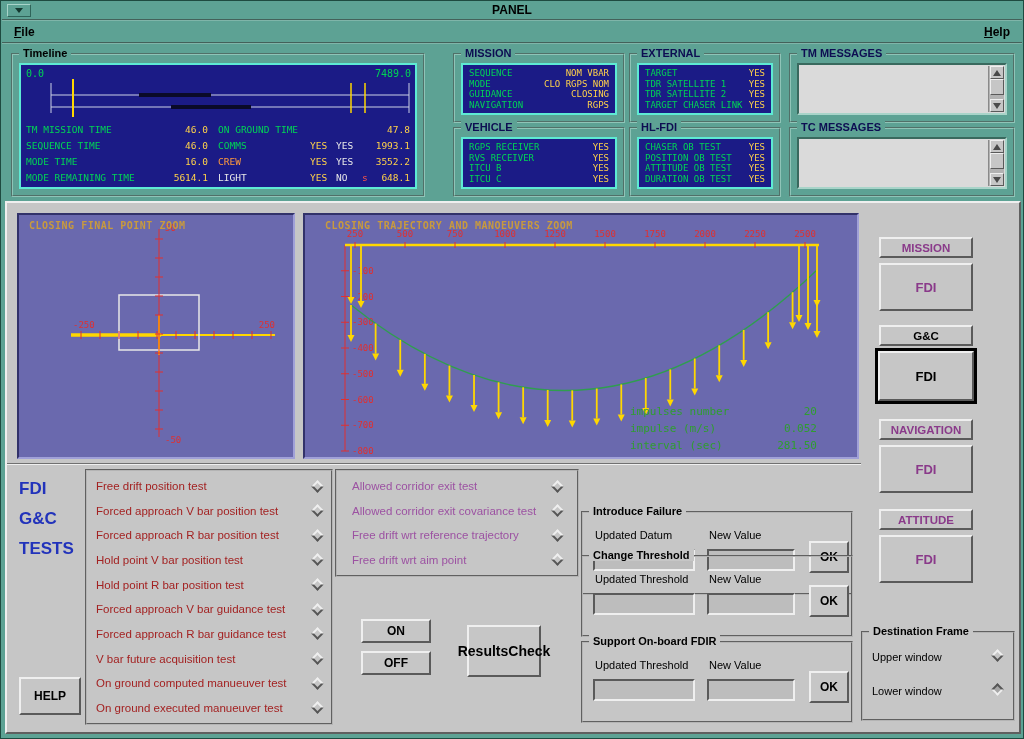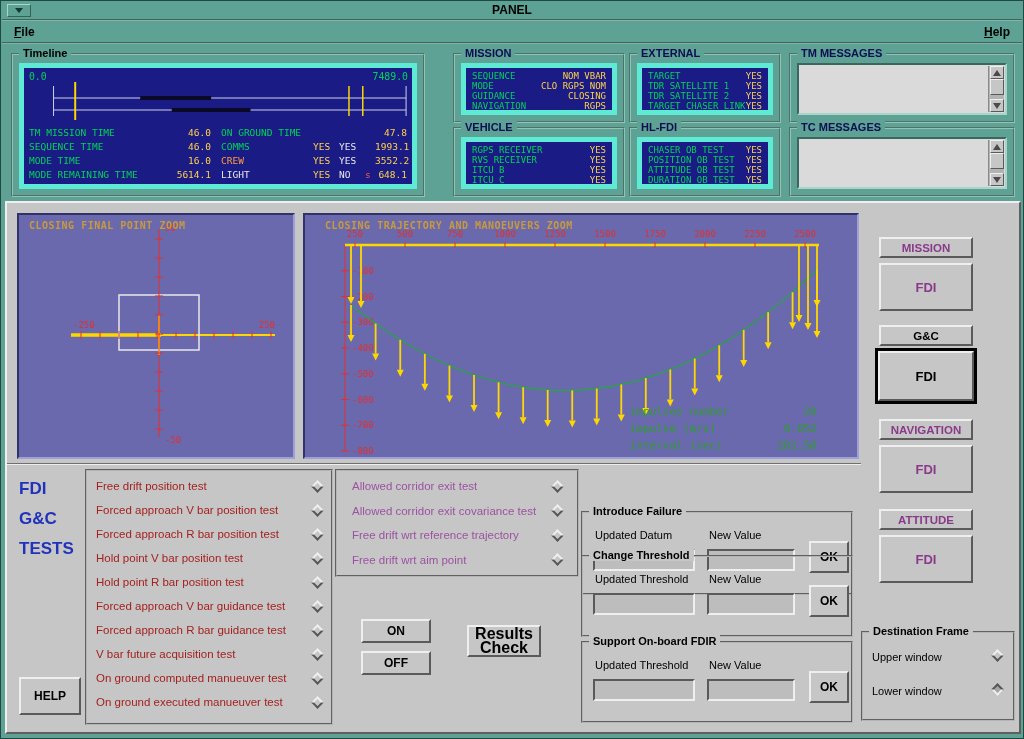--- a/index.html
+++ b/index.html
@@ -27,21 +27,21 @@
   
   .tealgroup { position:absolute; border:2px groove #8fc4b7; }
   .graygroup { position:absolute; border:2px groove #b4b4b4; }
   .grouptitle { position:absolute; top:-8px; left:6px; padding:0 4px; font-size:11px; font-weight:bold;
                 line-height:12px; white-space:nowrap; }
   .grouptitle.teal { background:#5da294; color:#0d0d52; }
   .grouptitle.tealblack { background:#5da294; color:#000; }
   .grouptitle.gray { background:#c6c6c6; color:#000; }
 
   
-  .navy { position:absolute; background:#1b1b86; border:5px solid #5eead4; }
+  .navy { position:absolute; background:#1b1b86; border:2px solid #5eead4; }
   .tl-navy { left:6px; top:8px; right:6px; bottom:6px; }
   .tl-svg { display:block; width:100%; height:56px; }
   .tl-txt { fill:#00d455; font-family:"DejaVu Sans Mono",monospace; font-size:10px; }
   .tl-rows { position:absolute; left:5px; right:5px; top:57px; bottom:2px; display:flex;
              flex-direction:column; justify-content:space-around;
              font-family:"DejaVu Sans Mono",monospace; font-size:9.5px; }
   .tl-row { display:flex; align-items:flex-end; white-space:pre; }
   .tl-row span { flex-shrink:0; }
   .tl-row .c1 { width:140px; } .tl-row .c2 { width:42px; text-align:right; margin-right:10px; }
   .tl-row .c3 { width:92px; } .tl-row .c4 { width:26px; } .tl-row .c5 { width:26px; }
@@ -99,35 +99,35 @@
   .fdi-btn-wrap.selected { left:0; top:23px; width:102px; height:56px; border:3px solid #000; }
   .fdi-btn { position:absolute; left:0; top:0; right:0; bottom:0; background:#c6c6c6; border:2px solid;
              border-color:#efefef #5a5a5a #5a5a5a #efefef; display:flex; align-items:center;
              justify-content:center; font-weight:bold; font-size:13px; }
   .purple { color:#8a3a8a; } .dark { color:#000; }
 
   
   .tests-heading { position:absolute; left:12px; top:276px; width:66px; display:flex;
                    flex-direction:column; gap:10px; font-size:17px; font-weight:bold; color:#2233bb; }
   .tests-frame { left:78px; top:266px; width:248px; height:256px; display:flex; flex-direction:column;
-                 justify-content:flex-start; padding:3px 0; }
+                 justify-content:space-between; padding:3px 0; }
   .disabled-frame { left:328px; top:266px; width:244px; height:108px; display:flex;
                     flex-direction:column; justify-content:space-around; padding:3px 6px; }
   .test-item { display:flex; align-items:center; justify-content:space-between;
                padding:0 9px; height:24px; }
   .test-label { font-size:11.5px; color:#a32222; white-space:nowrap; }
   .test-label.dis { color:#9c52a2; }
   .diamond { width:9px; height:9px; flex:0 0 auto; background:#c6c6c6; transform:rotate(45deg);
              border:2px solid; border-color:#efefef #565656 #565656 #efefef; }
   .diamond.selected { border-color:#565656 #efefef #efefef #565656; background:#a6a6a6; }
   .help-btn { left:12px; top:474px; width:62px; height:38px; }
   .on-btn { left:354px; top:416px; width:70px; height:24px; }
   .off-btn { left:354px; top:448px; width:70px; height:24px; }
-  .results-btn { left:460px; top:422px; width:74px; height:32px; flex-direction:column;
-                 line-height:14px; font-size:16px; }
+  .results-btn { left:460px; top:422px; width:74px; height:52px; flex-direction:row;
+                 line-height:14px; font-size:14px; }
 
   
   .fail0 { left:574px; top:264px; width:272px; height:84px;margin-top:44px; }
   .fail1 { left:574px; top:352px; width:272px; height:82px; }
   .fail2 { left:574px; top:438px; width:272px; height:82px; }
   .fg-label { position:absolute; font-size:11px; color:#000; white-space:nowrap; }
   .fg-l1 { left:12px; top:16px; } .fg-l2 { left:126px; top:16px; }
   .fg-field { position:absolute; top:36px; height:22px; background:#bdbdbd; border:2px solid;
               border-color:#5a5a5a #efefef #efefef #5a5a5a; font-size:11px; color:#222;
               padding:0 4px; outline:none; font-family:"Liberation Sans",sans-serif; }

